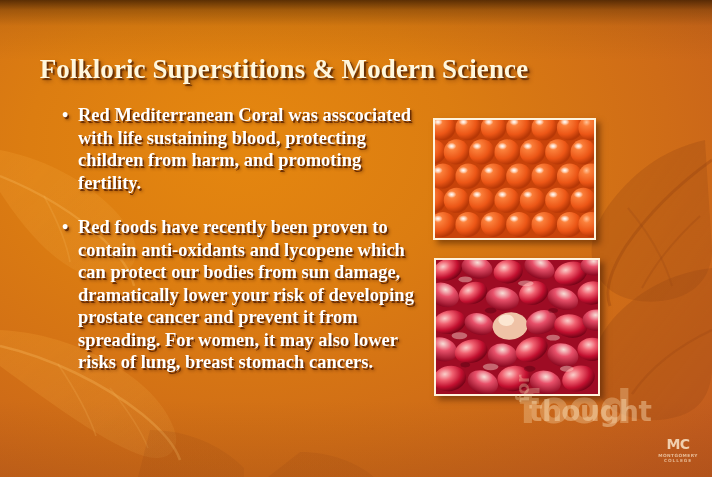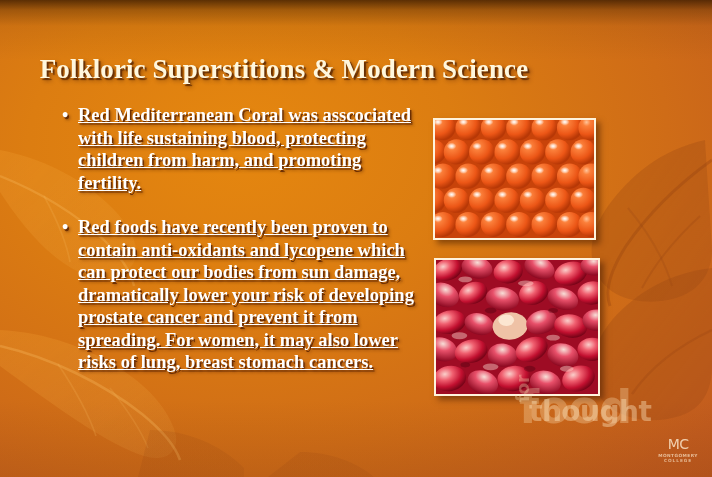--- a/index.html
+++ b/index.html
@@ -74,21 +74,21 @@
                 2.5px 2.5px 3px rgba(70,24,0,0.42);
   }
   .bullet + .bullet { margin-top:22px; }
   .bullet .dot {
     flex:0 0 auto;
     width:16px;
     text-align:left;
     font-size:18px;
     line-height:22.5px;
   }
-  .bullet .txt { flex:1 1 auto;text-decoration:underline; }
+  .bullet .txt { flex:1 1 auto; }
 
   
   .photo {
     position:absolute;
     border:2px solid #FFF3DC;
     box-shadow:4px 4px 6px rgba(60,22,0,0.50);
     overflow:hidden;
   }
   #photo-coral {
     left:433px; top:118px;
@@ -143,21 +143,21 @@
   #mc-logo {
     position:absolute;
     left:655px; top:437px;
     width:46px; height:30px;
     text-align:center;
     pointer-events:none;
   }
   #mc-mark {
     font-family:"DejaVu Sans", sans-serif;
     font-size:14px;
-    font-weight:normal;
+    font-weight:bold;
     letter-spacing:-0.6px;
     color:rgba(255,240,215,0.78);
     line-height:14px;
   }
   #mc-name {
     margin-top:2px;
     font-family:"DejaVu Sans", sans-serif;
     font-size:4.3px;
     font-weight:bold;
     letter-spacing:0.45px;

